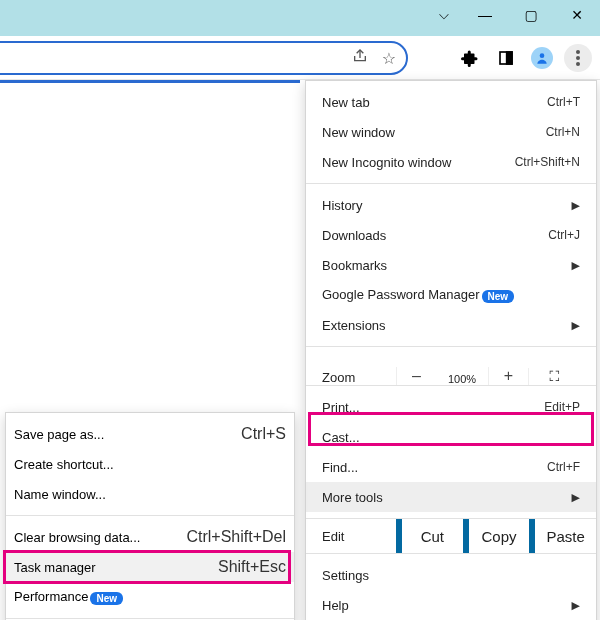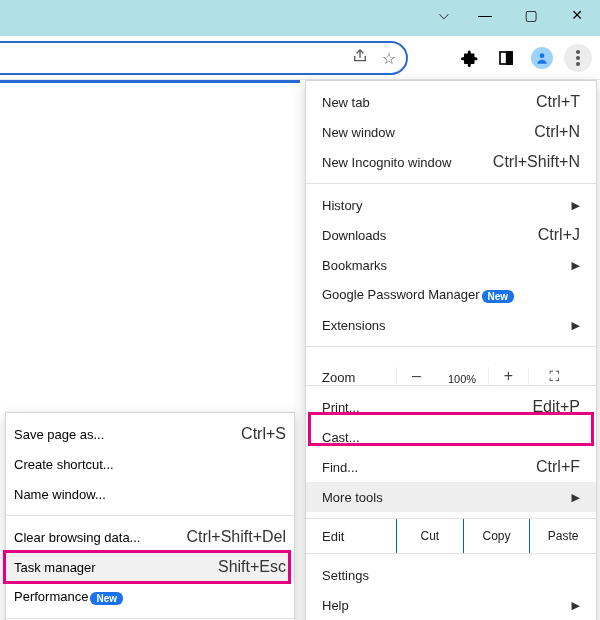--- a/index.html
+++ b/index.html
@@ -16,36 +16,36 @@
   .toolbar-icons { position: absolute; right: 8px; top: 0; height: 44px; display: flex; align-items: center; gap: 8px; }
   .toolbar-slot { width: 28px; height: 28px; display: flex; align-items: center; justify-content: center; border-radius: 50%; }
   .toolbar-slot.menu-btn { background: #ececec; }
   .profile-dot { width: 22px; height: 22px; border-radius: 50%; background: #9dd3f8; display: flex; align-items: center; justify-content: center; }
   .blue-underline { position: absolute; top: 80px; left: 0; width: 300px; height: 3px; background: #2a6ad0; }
 
   .main-menu { position: absolute; top: 80px; right: 3px; width: 292px; background: #fff; border: 1px solid #d5d5d5; box-shadow: 0 4px 12px rgba(0,0,0,.18); font-size: 13px; color: #222; }
   .menu-section { padding: 6px 0; }
   .menu-row { display: flex; align-items: center; height: 30px; padding: 0 16px; justify-content: space-between; }
   .menu-row .label { flex: 1; }
-  .menu-row .shortcut { color: #333; font-size: 16px; text-align: right; }
+  .menu-row .shortcut { color: #333; font-size: 12px; text-align: right; }
   .menu-row .arrow-r { color: #333; font-size: 11px; margin-left: auto; }
   .menu-row.hover { background: #eee; }
   .sep { height: 1px; background: #e1e1e1; margin: 0; }
   .new-badge { display: inline-block; background: #1a73e8; color: #fff; font-size: 10px; font-weight: 600; padding: 1px 6px; border-radius: 6px; margin-left: 2px; vertical-align: middle; }
 
   .zoom-row { display: flex; align-items: flex-end; height: 38px; }
   .zoom-label { width: 90px; padding-left: 16px; display: flex; align-items: center; }
   .zoom-btn { width: 40px; display: flex; align-items: center; justify-content: center; font-size: 16px; color: #444; border-left: 1px solid #eee; }
   .zoom-val { width: 52px; display: flex; align-items: center; justify-content: center; font-size: 11px; }
   .zoom-full { width: 50px; display: flex; align-items: center; justify-content: center; border-left: 1px solid #eee; }
   .fsicon { font-size: 14px; letter-spacing: -2px; }
 
   .edit-row { display: flex; align-items: stretch; height: 34px; }
   .edit-label { width: 90px; padding-left: 16px; display: flex; align-items: center; }
-  .edit-btn { flex: 1; display: flex; align-items: center; justify-content: center; border-left: 1px solid #0369a1; font-size: 12px; }
+  .edit-btn { flex: 1; display: flex; align-items: center; justify-content: center; border-left: 6px solid #0369a1; font-size: 15px; }
 
   .highlight { border: 3px solid #e4007f; position: absolute; pointer-events: none; }
   .hl-more-tools { top: 412px; right: 6px; width: 286px; height: 34px; }
 
   .submenu { position: absolute; top: 412px; left: 5px; width: 290px; background: #fff; border: 1px solid #d5d5d5; box-shadow: 0 4px 12px rgba(0,0,0,.18); font-size: 13px; }
   .sub-row { display: flex; align-items: center; height: 30px; padding: 0 8px; justify-content: space-between; }
   .sub-row .shortcut { color: #333; font-size: 16px; }
   .sub-row.hover { background: #f1f1f1; }
   .hl-taskmgr { top: 550px; left: 3px; width: 288px; height: 34px; }
 </style>

